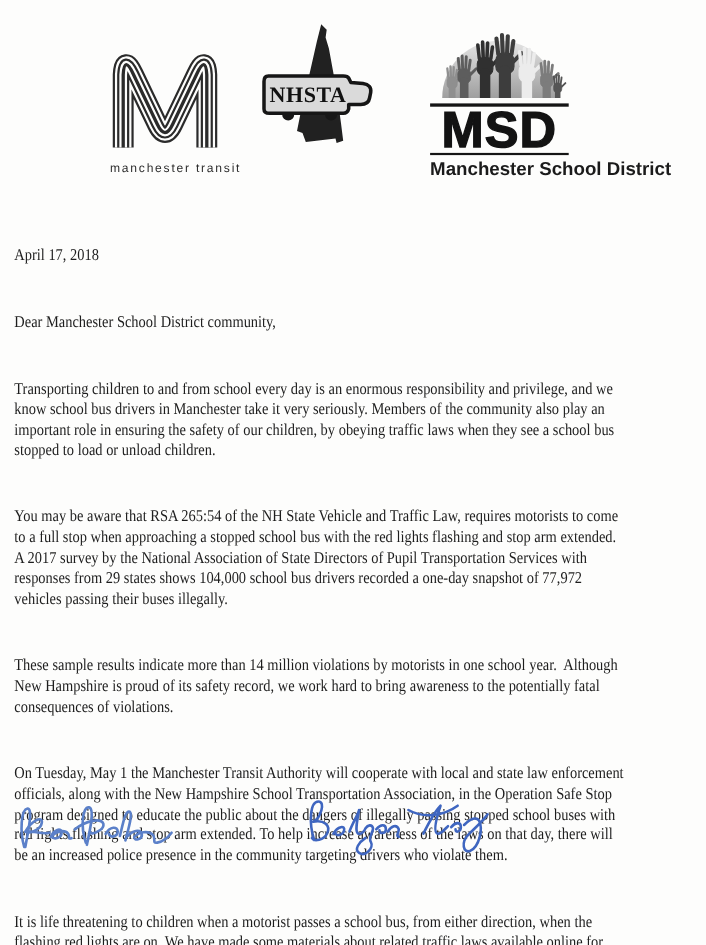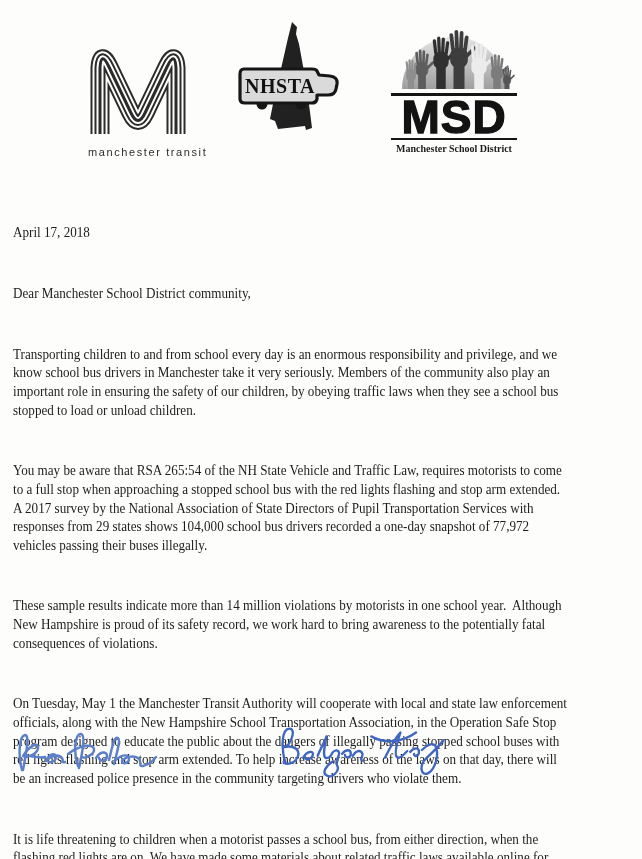--- a/index.html
+++ b/index.html
@@ -6,40 +6,40 @@
   .page{
     position:relative;
     width:642px;height:859px;
     background:#fdfdfc;
     font-family:"Liberation Serif", serif;
     color:#1d1d1d;
     overflow:hidden;
   }
   
   .logo{position:absolute;}
-  .logo-mt{left:88px;top:36px;width:100px;text-align:center;}
+  .logo-mt{left:100px;top:36px;width:100px;text-align:center;}
   .mt-caption{
     margin-top:6px;
     font-family:"Liberation Sans", sans-serif;
     font-size:11px;letter-spacing:1.6px;color:#2e2e2e;white-space:nowrap;
   }
   .logo-nhsta{left:235px;top:20px;width:108px;}
   .logo-msd{left:391px;top:28px;width:126px;text-align:center;}
   .msd-rule{height:2.5px;background:#151515;width:126px;}
   .msd-acronym{
     font-family:"Liberation Sans", sans-serif;
     font-weight:900;font-size:46px;line-height:40px;
     color:#131313;letter-spacing:1px;
     -webkit-text-stroke:1.3px #131313;
     padding:1px 0 1px 0;
   }
   .msd-caption{
     margin-top:3px;
-    font-family:Liberation Serif, serif;
-    font-weight:700;font-size:10px;color:#1b1b1b;white-space:nowrap;
+    font-family:Liberation Sans, sans-serif;
+    font-weight:700;font-size:17px;color:#1b1b1b;white-space:nowrap;
   }
   
   .body-text{
     position:absolute;left:13px;top:186px;width:760px;
     transform:scaleX(0.875);transform-origin:0 0;
     font-size:15px;line-height:18.6px;
     white-space:pre-wrap;
   }
   .body-text p{margin:0 0 5px 0;}
   .date-line{margin:0 0 26px 0;}

